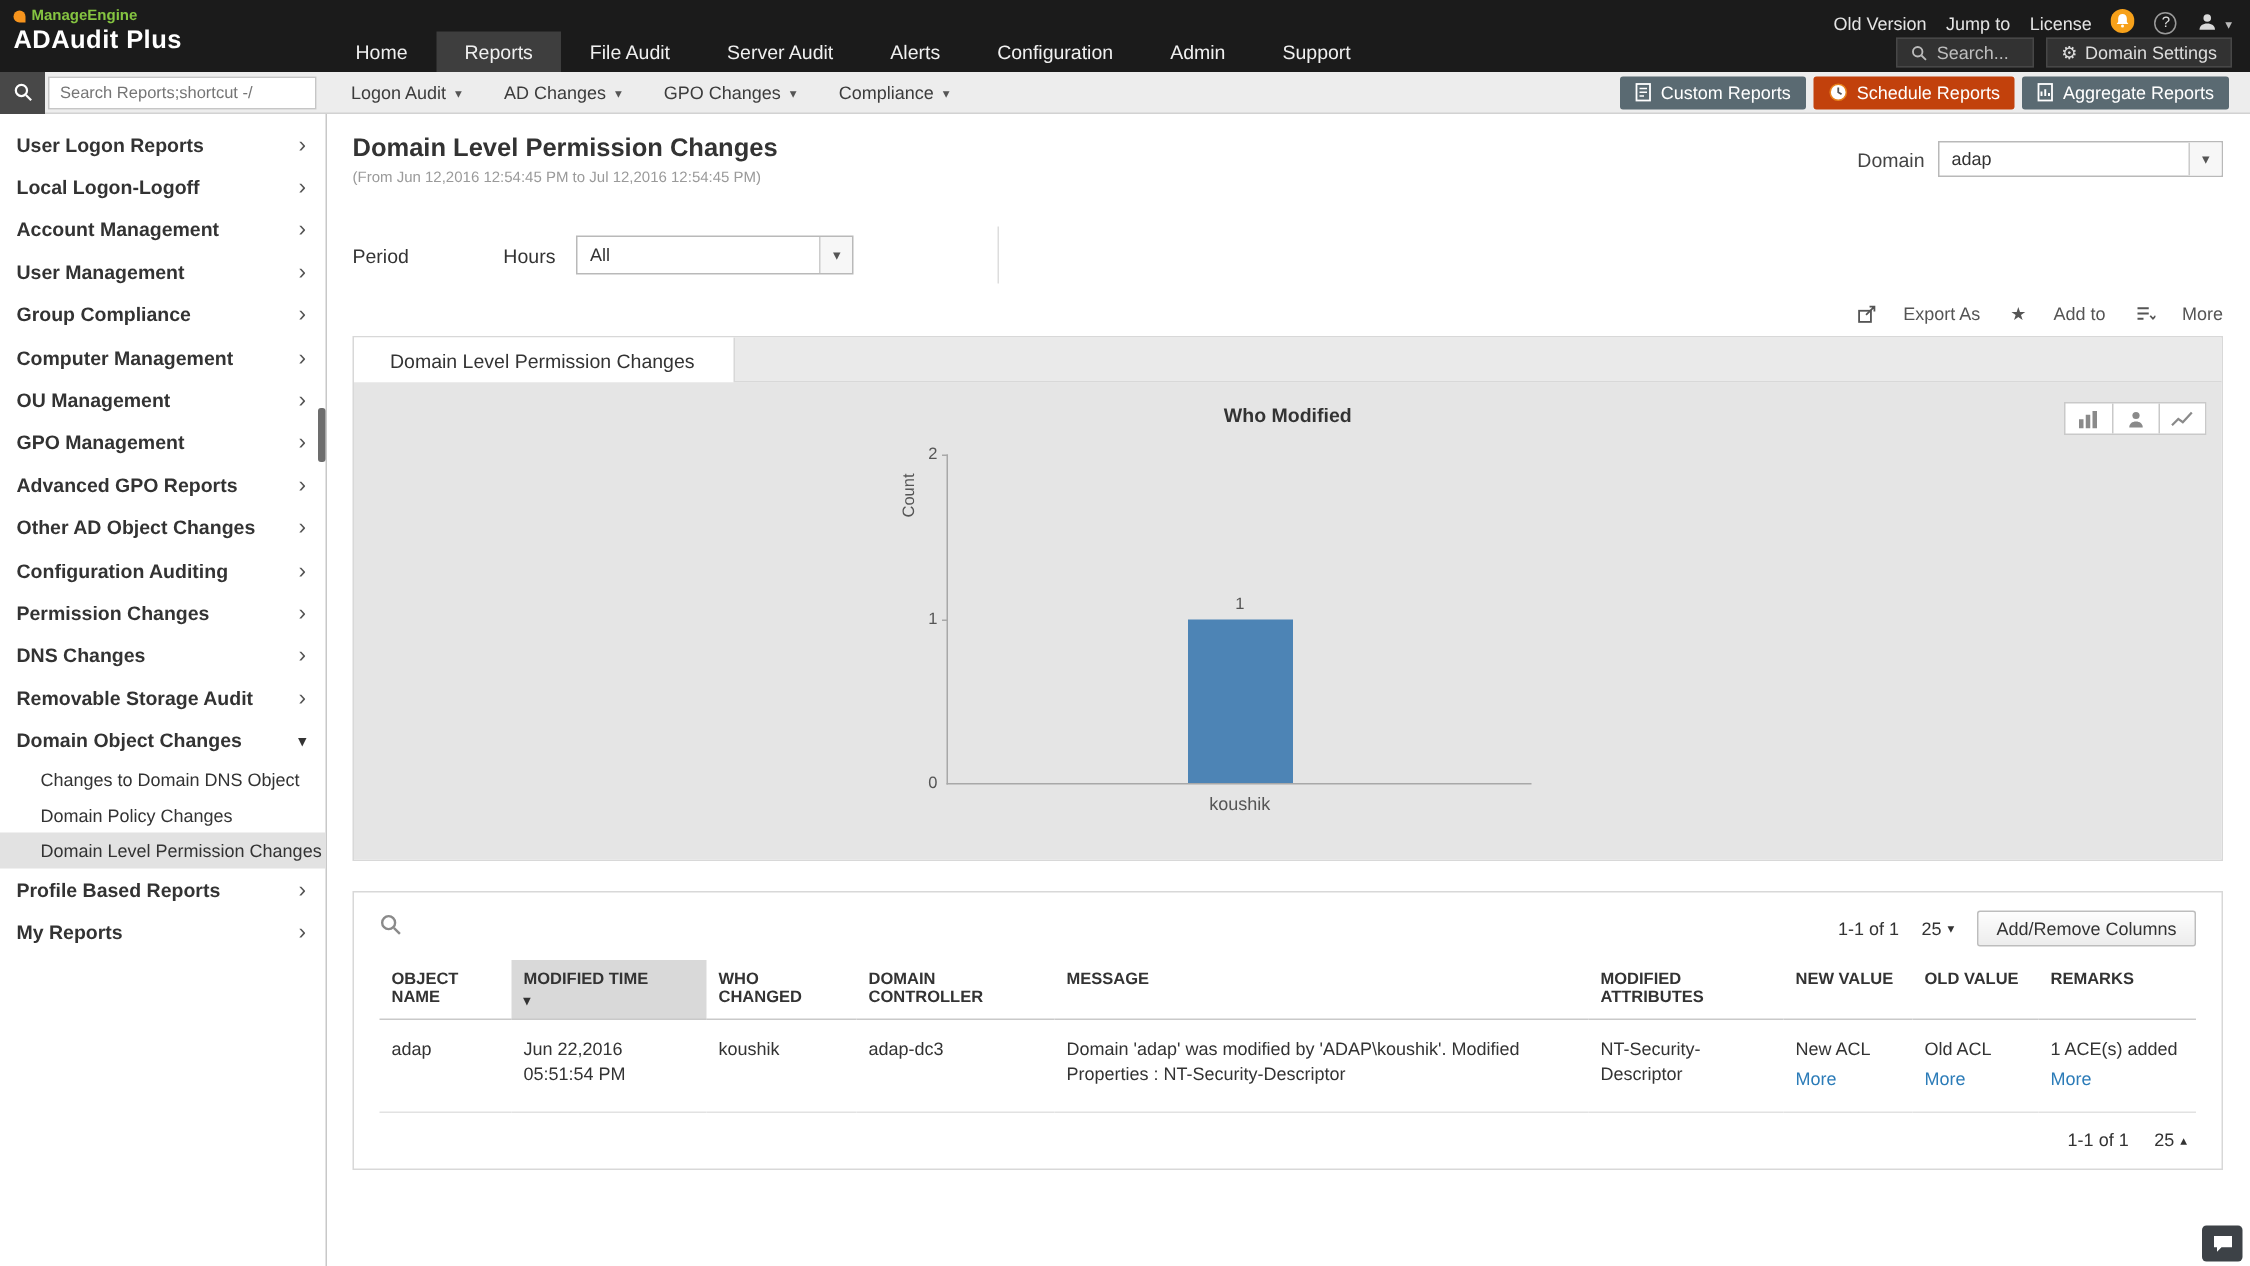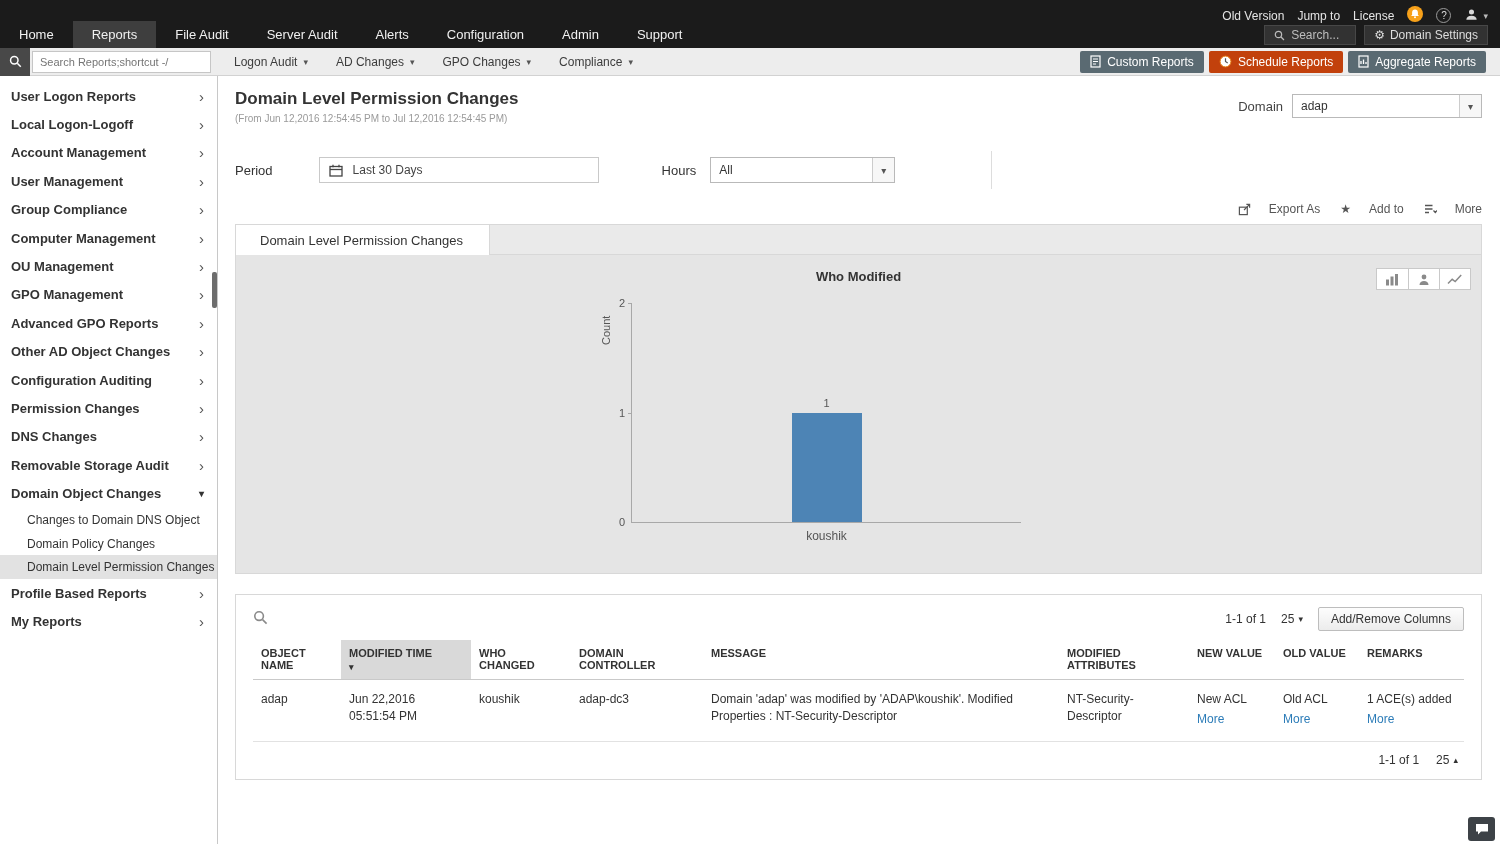--- a/index.html
+++ b/index.html
@@ -105,20 +105,27 @@
   td { font-size:12px; color:#333; padding:11px 8px 13px; border-bottom:1px solid #e2e2e2; vertical-align:top; line-height:1.4; overflow-wrap:break-word; }
   .link { color:#2c7cb8; cursor:pointer; display:inline-block; margin-top:3px; }
   .table-footer { display:flex; justify-content:flex-end; align-items:center; gap:17px; font-size:12px; color:#333; padding:11px 6px 6px; }
 
   .chat-btn { position:absolute; right:5px; bottom:3px; width:27px; height:24px; background:#3d4247; border-radius:3px; display:flex; align-items:center; justify-content:center; cursor:pointer; }
 </style>
 </head>
 <body>
 
 <header class="topbar">
+  <div class="brand">
+    <div class="brand-top">
+      <span class="flame"></span>
+      <span>ManageEngine</span>
+    </div>
+    <div class="brand-name">ADAudit Plus</div>
+  </div>
   <nav class="topnav">
     <span class="topnav-item">Home</span>
     <span class="topnav-item active">Reports</span>
     <span class="topnav-item">File Audit</span>
     <span class="topnav-item">Server Audit</span>
     <span class="topnav-item">Alerts</span>
     <span class="topnav-item">Configuration</span>
     <span class="topnav-item">Admin</span>
     <span class="topnav-item">Support</span>
   </nav>
@@ -311,29 +318,20 @@
         <span class="select domain-select">
           <span class="val">adap</span>
           <span class="sel-caret">▾</span>
         </span>
       </div>
     </div>
 
     <div class="filter-row">
       <div class="filter-inner">
         <span class="filter-label">Period</span>
-        <span class="period-box">
-          <svg width="14" height="13" viewBox="0 0 14 13">
-              <rect x="1" y="2.5" width="12" height="9.5" fill="none" stroke="#444" stroke-width="1.3"></rect>
-              <line x1="1" y1="5.5" x2="13" y2="5.5" stroke="#444" stroke-width="1.3"></line>
-              <line x1="4" y1="0.8" x2="4" y2="3.2" stroke="#444" stroke-width="1.3"></line>
-              <line x1="10" y1="0.8" x2="10" y2="3.2" stroke="#444" stroke-width="1.3"></line>
-            </svg>
-          <span>Last 30 Days</span>
-        </span>
         <span class="filter-label hours-label">Hours</span>
         <span class="select hours-select">
           <span class="val">All</span>
           <span class="sel-caret">▾</span>
         </span>
       </div>
     </div>
 
     <div class="actions-row">
       <span class="action">

